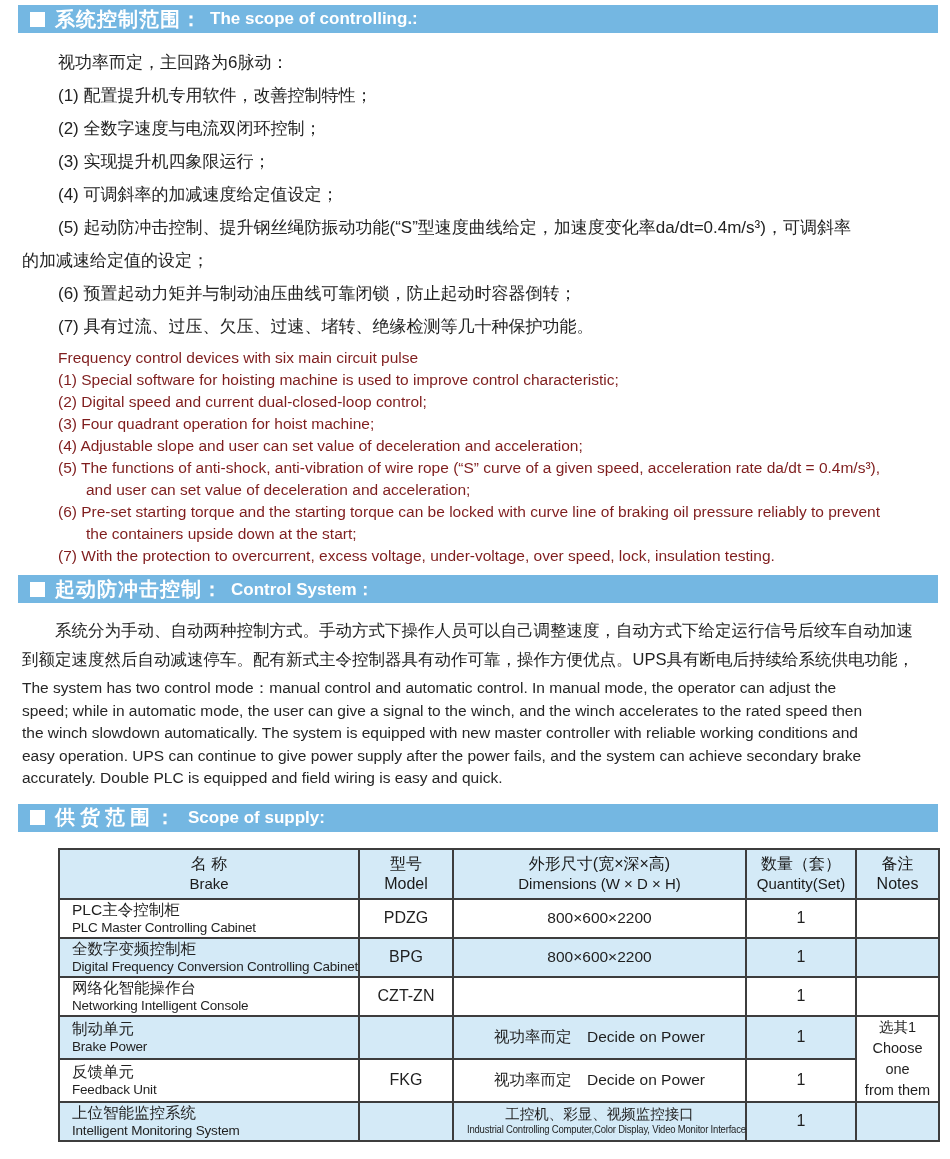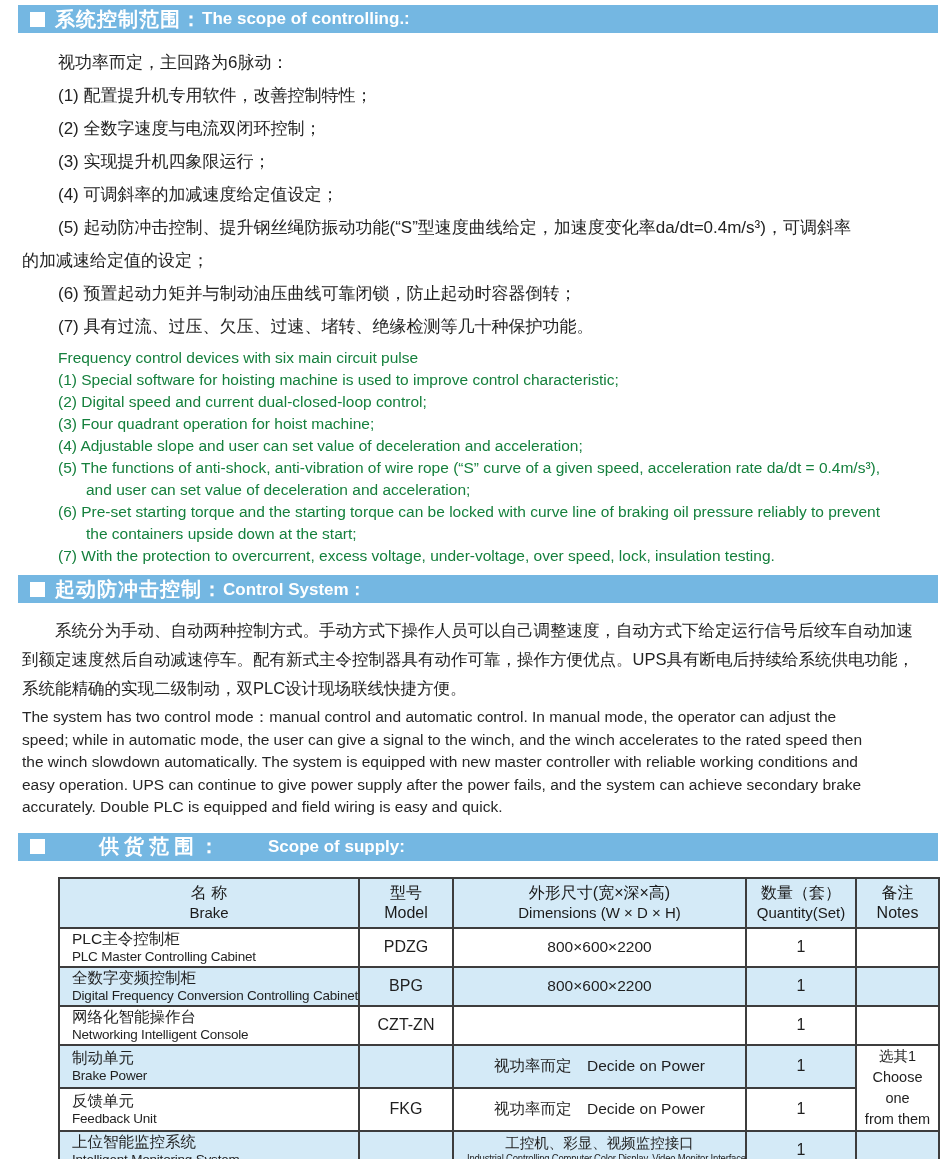--- a/index.html
+++ b/index.html
@@ -11,40 +11,40 @@
   }
   .page{padding:5px 12px 0 18px;}
 
   
   .bar{
     height:28px;background:#74b7e2;
     display:flex;align-items:center;
     color:#fff;font-weight:bold;
   }
   .bar .sq{width:15px;height:15px;background:#fff;margin:0 10px 0 12px;flex:0 0 auto;}
-  .bar-zh{font-size:20px;letter-spacing:1px;white-space:nowrap;font-family:Liberation Mono, monospace;}
+  .bar-zh{font-size:20px;letter-spacing:1px;margin-right:8px;white-space:nowrap;font-family:Liberation Mono, monospace;}
   .bar-zh.ls{letter-spacing:5px;}
   .bar-en{font-size:17px;white-space:nowrap;}
 
   
   .zh-lines{margin:13px 0 0 4px;font-size:17px;line-height:33px;color:#222;}
   .zh-lines div{white-space:nowrap;}
-  .en-lines{margin:4px 0 0 4px;font-size:15.5px;line-height:22px;color:#15803d;}
+  .en-lines{margin:4px 0 0 4px;font-size:15.5px;line-height:22px;color:#7f1d1d;}
   .en-lines div{white-space:nowrap;}
   .li{padding-left:36px;}
   .wrap{padding-left:64px;}
   .flush{padding-left:0;}
 
   .zh-para{margin:13px 0 0 4px;font-size:16.5px;line-height:29px;color:#222;}
   .zh-para div{white-space:nowrap;}
   .en-para{margin:3px 0 0 4px;font-size:15.5px;line-height:22.5px;color:#262626;}
   .en-para div{white-space:nowrap;}
 
   .bar2{margin-top:8px;}
-  .bar3{margin-top:14px;gap:44px;}
+  .bar3{margin-top:14px;}
 
   
   table.supply{
     margin:16px 0 0 40px;
     width:880px;table-layout:fixed;
     border-collapse:collapse;
   }
   table.supply col.c-name{width:300px;}
   table.supply col.c-model{width:94px;}
   table.supply col.c-dim{width:293px;}
@@ -108,21 +108,20 @@
 
   <div class="bar bar2">
     <span class="sq"></span>
     <span class="bar-zh">起动防冲击控制：</span>
     <span class="bar-en">Control System：</span>
   </div>
 
   <div class="zh-para">
     <div>　　系统分为手动、自动两种控制方式。手动方式下操作人员可以自己调整速度，自动方式下给定运行信号后绞车自动加速</div>
     <div>到额定速度然后自动减速停车。配有新式主令控制器具有动作可靠，操作方便优点。UPS具有断电后持续给系统供电功能，</div>
-    <div>系统能精确的实现二级制动，双PLC设计现场联线快捷方便。</div>
   </div>
 
   <div class="en-para">
     <div>The system has two control mode：manual control and automatic control. In manual mode, the operator can adjust the</div>
     <div>speed; while in automatic mode, the user can give a signal to the winch, and the winch accelerates to the rated speed then</div>
     <div>the winch slowdown automatically. The system is equipped with new master controller with reliable working conditions and</div>
     <div>easy operation. UPS can continue to give power supply after the power fails, and the system can achieve secondary brake</div>
     <div>accurately. Double PLC is equipped and field wiring is easy and quick.</div>
   </div>
 

